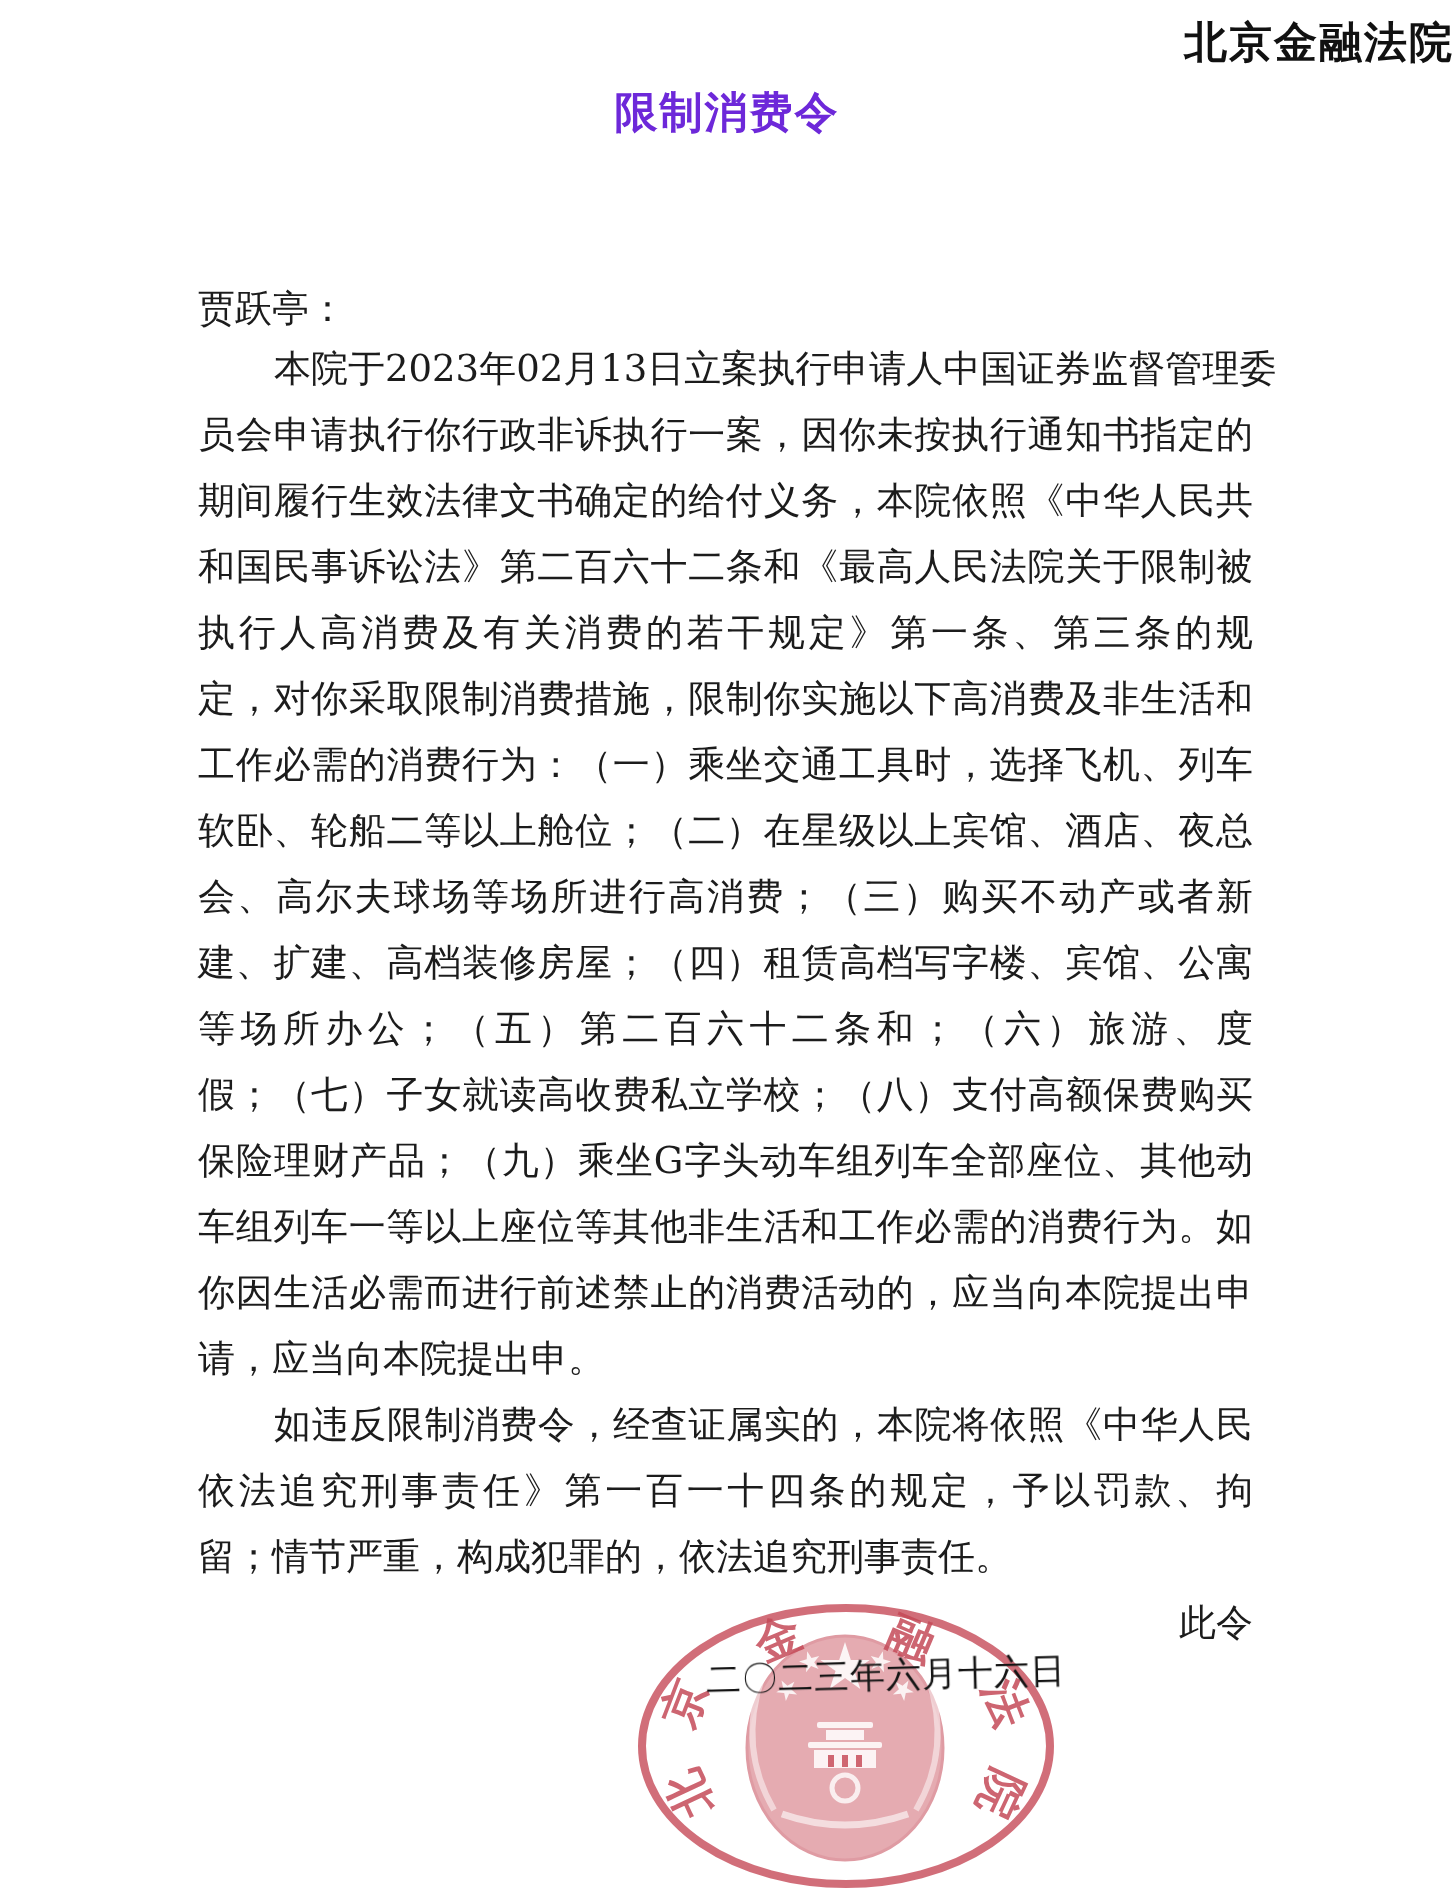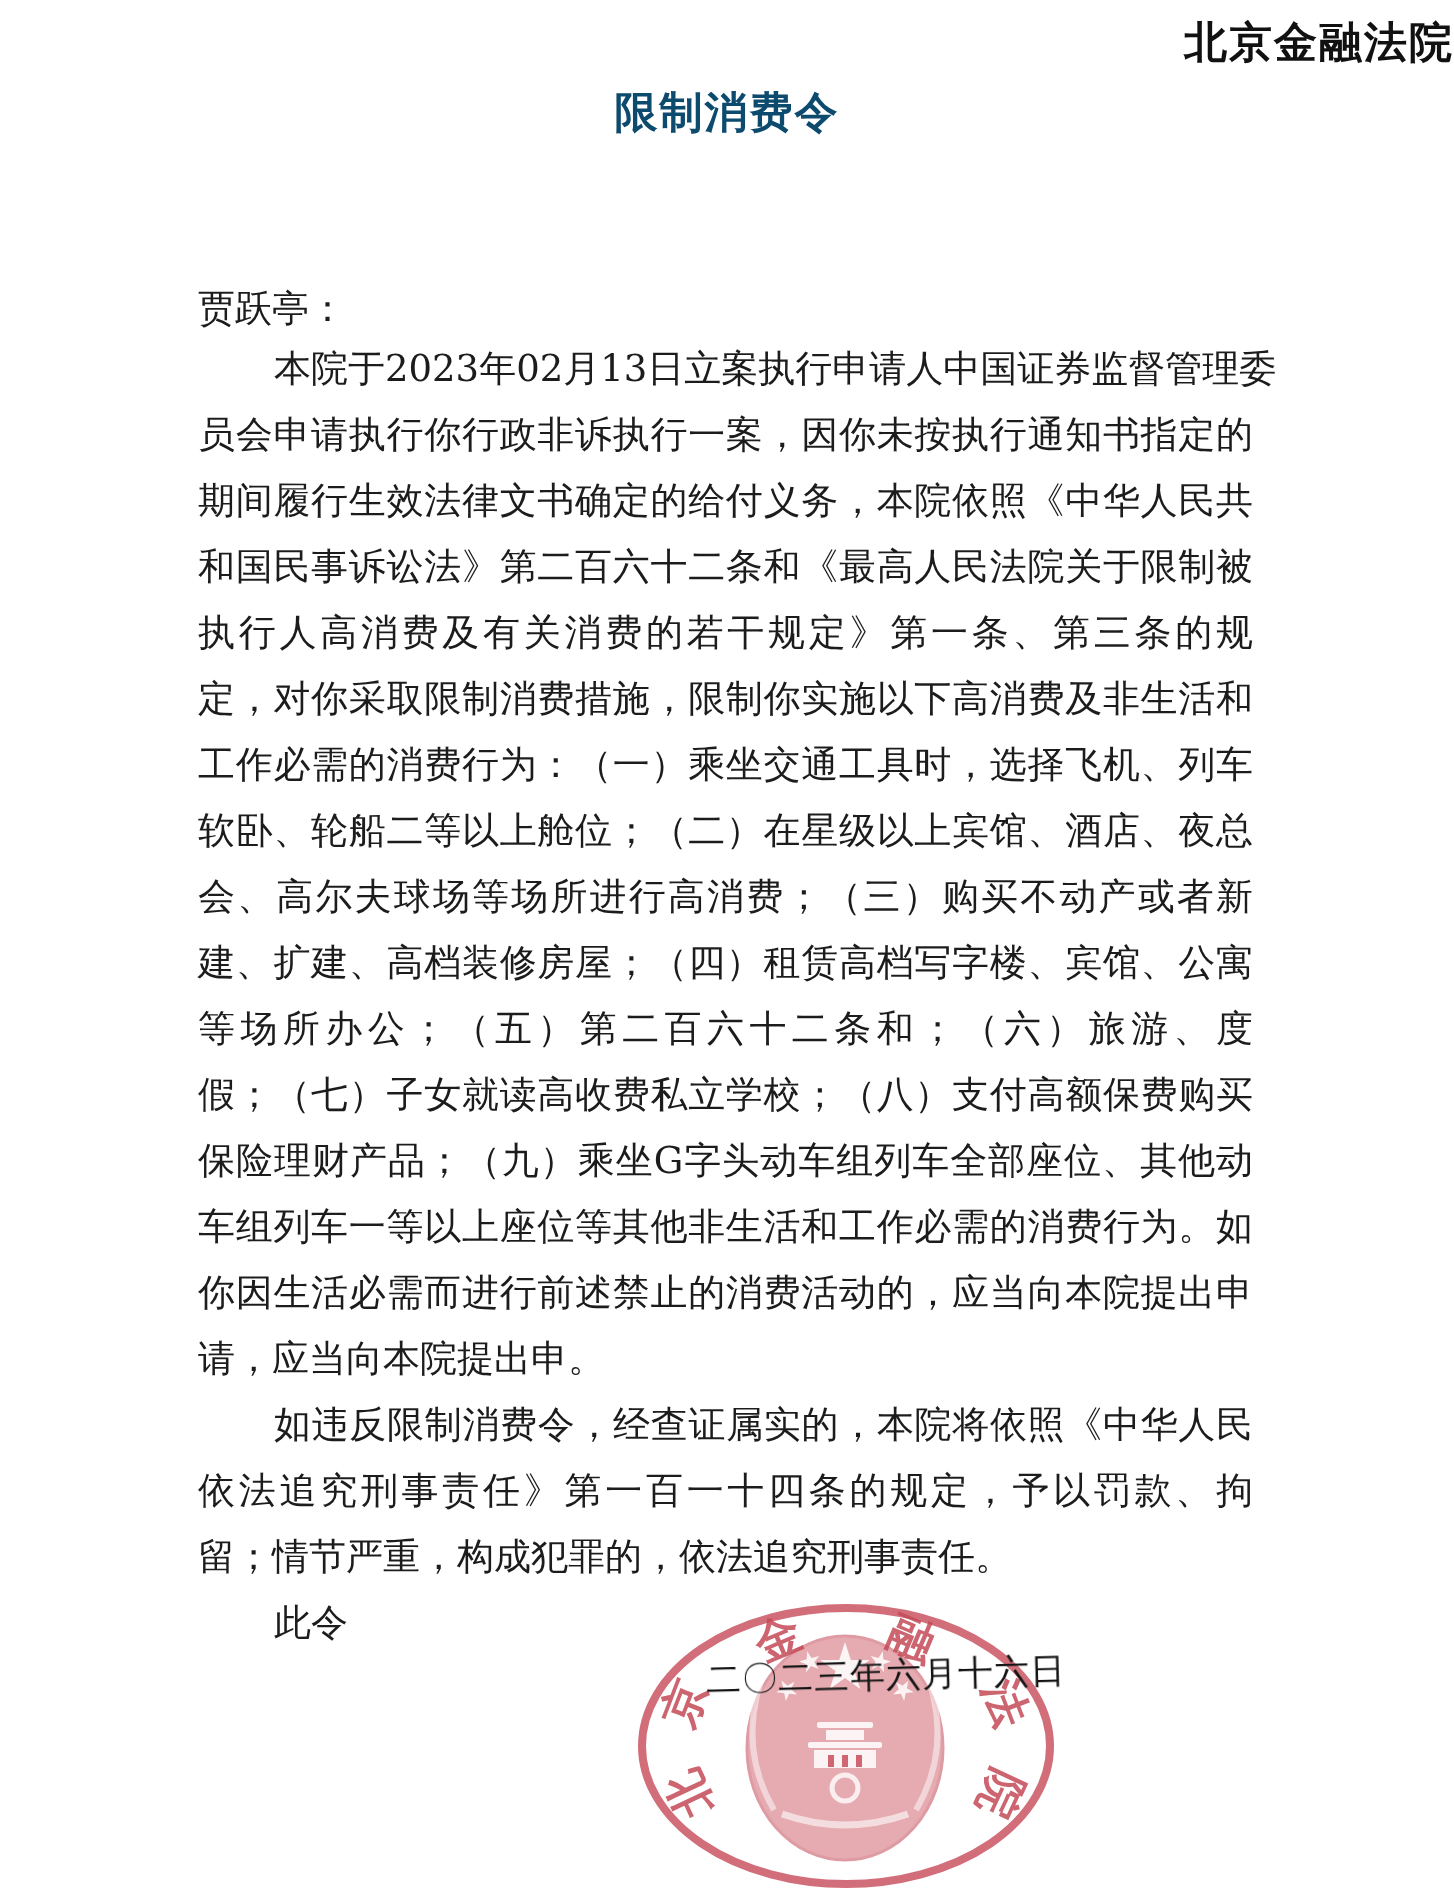--- a/index.html
+++ b/index.html
@@ -13,21 +13,21 @@
     color:#1c1c1c;
   }
   .court-name{
     position:absolute;top:14px;left:0;width:1454px;
     text-align:right;font-size:43px;font-weight:bold;
     letter-spacing:2px;color:#111;z-index:1;
   }
   .doc-title{
     position:absolute;top:84px;left:0;width:1454px;
     text-align:center;font-size:43px;font-weight:bold;
-    letter-spacing:2px;color:#0c4a6e;z-index:1;
+    letter-spacing:2px;color:#6d28d9;z-index:1;
   }
   .case-number{
     position:absolute;top:210px;left:198px;width:1055px;
     text-align:right;font-size:36px;padding-right:4px;z-index:1;
   }
   .addressee{
     position:absolute;top:284px;left:198px;width:1055px;
     font-size:37px;z-index:1;
   }
   .body-block{
@@ -36,21 +36,21 @@
   .ln{
     font-size:37px;line-height:66px;height:66px;
     text-align:justify;text-align-last:justify;
     text-justify:inter-character;
     white-space:nowrap;
   }
   .ln.last{text-align-last:left;}
   .ln.ind{padding-left:76px;}
   .closing{
     font-size:37px;line-height:66px;height:66px;
-    padding-left:76px;text-align:left;
+    padding-left:76px;text-align:right;
   }
   .date-line{
     position:absolute;top:1652px;left:706px;
     font-size:35px;letter-spacing:1px;color:#141414;
     transform:rotate(-1.5deg);z-index:3;
   }
   .seal{
     position:absolute;top:1598px;left:630px;
     width:432px;height:296px;z-index:2;
     mix-blend-mode:multiply;pointer-events:none;

